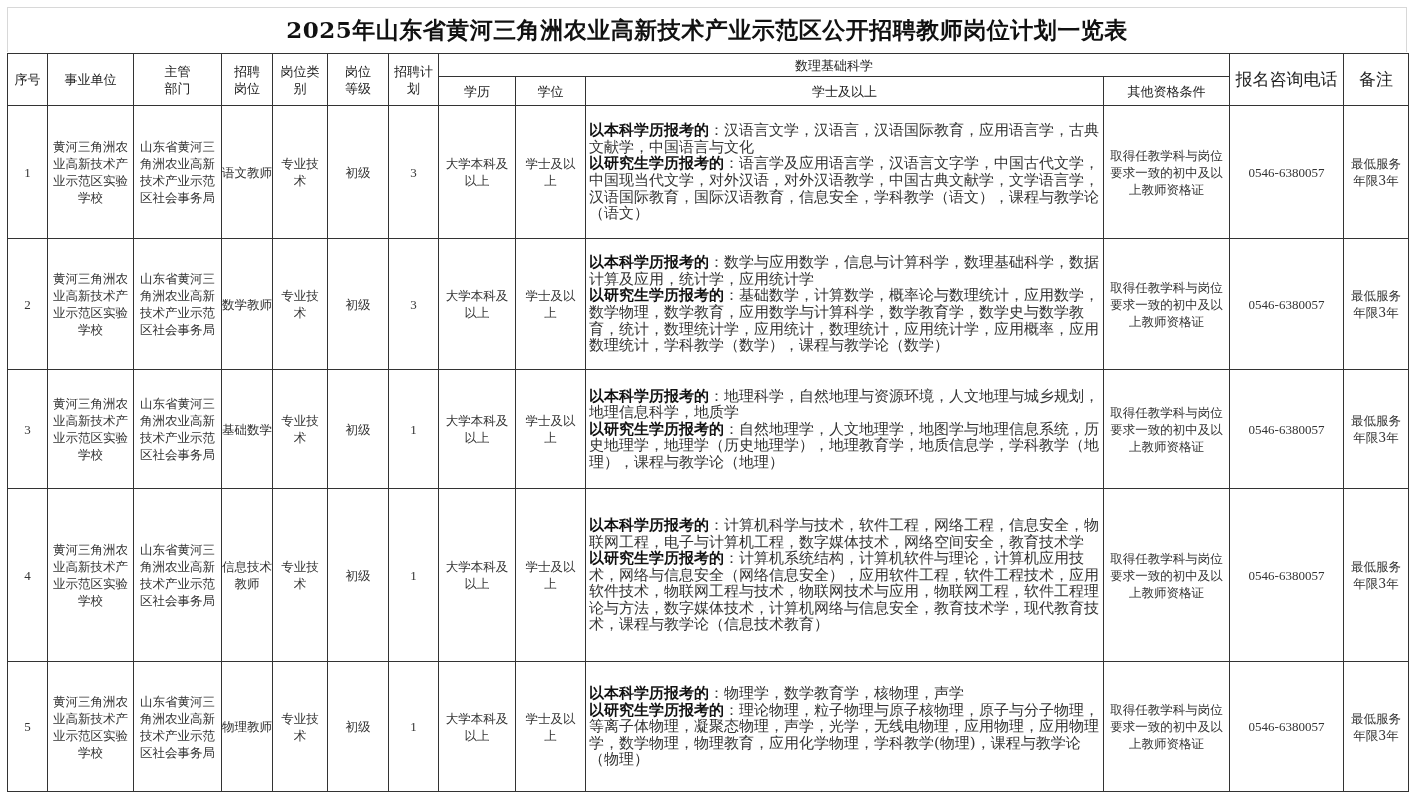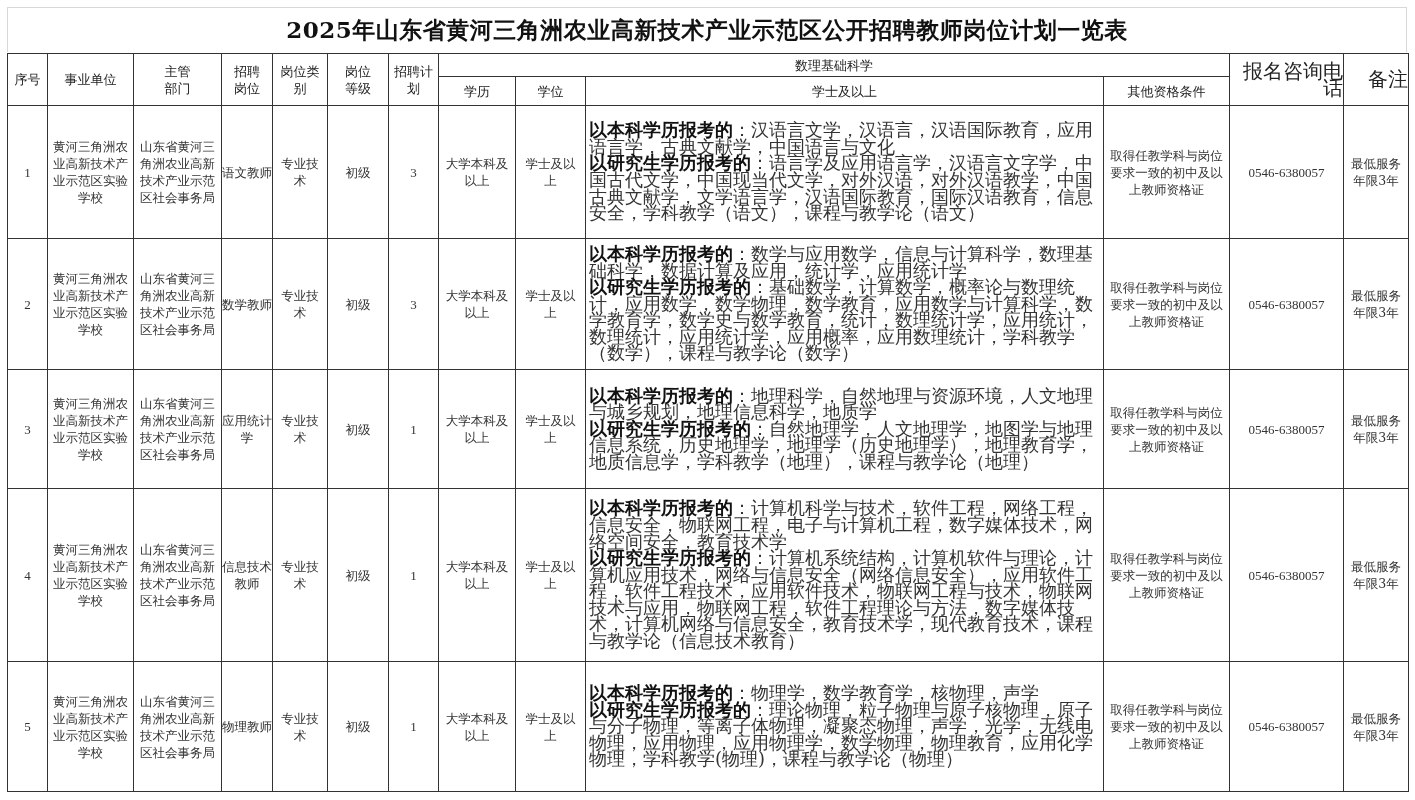--- a/index.html
+++ b/index.html
@@ -3,24 +3,24 @@
 <meta charset="utf-8">
 <style>
   html, body { margin:0; padding:0; background:#ffffff; }
   body { width:1415px; height:800px; overflow:hidden; position:relative; font-family:"DejaVu Serif", "Liberation Serif", serif; color:#222; }
   .sheet { position:absolute; left:7px; top:7px; width:1401px; height:787px;padding-left:32px; }
   .title-box { position:absolute; left:0; top:0; width:1400px; height:45px; border:1px solid #d8d8d8; border-bottom:none; box-sizing:border-box; display:flex; align-items:center; justify-content:center; }
   .title { font-family:"DejaVu Serif", "Liberation Serif", serif; font-weight:bold; font-size:23px; color:#111; letter-spacing:0.5px; }
   table { position:absolute; left:0; top:46px; border-collapse:collapse; table-layout:fixed; width:1401px; }
   td, th { border:1.3px solid #333; padding:0; text-align:center; vertical-align:middle; font-weight:normal; overflow:hidden; }
   th { font-family:"DejaVu Sans", "Liberation Sans", sans-serif; font-size:13px; line-height:17px; color:#222; }
-  th.big { font-size:20px;text-align:right; }
+  th.big { font-size:17px; }
   td { font-size:12.5px; line-height:17px; color:#333; }
   td.num { font-family:"Liberation Serif", serif; font-size:13px; }
-  td.major { text-align:left; padding:0 3px; font-size:18px; line-height:16.6px; }
+  td.major { text-align:left; padding:0 3px; font-size:15px; line-height:16.6px; }
   .lbl { font-weight:bold; font-family:"DejaVu Sans", "Liberation Sans", sans-serif; color:#111; }
   td.wrap { padding:0 4px; }
 </style>
 </head>
 <body>
 
 <div class="sheet">
   <div class="title-box">
     <span class="title">2025年山东省黄河三角洲农业高新技术产业示范区公开招聘教师岗位计划一览表</span>
   </div>
@@ -97,21 +97,21 @@
         <td class="major"><span class="lbl">以本科学历报考的</span><span>：数学与应用数学，信息与计算科学，数理基础科学，数据计算及应用，统计学，应用统计学</span><br><span class="lbl">以研究生学历报考的</span><span>：基础数学，计算数学，概率论与数理统计，应用数学，数学物理，数学教育，应用数学与计算科学，数学教育学，数学史与数学教育，统计，数理统计学，应用统计，数理统计，应用统计学，应用概率，应用数理统计，学科教学（数学），课程与教学论（数学）</span></td>
         <td class="wrap">取得任教学科与岗位要求一致的初中及以上教师资格证</td>
         <td class="num">0546-6380057</td>
         <td class="wrap">最低服务年限3年</td>
       </tr>
 
       <tr style="height:119px">
         <td class="num">3</td>
         <td class="wrap">黄河三角洲农业高新技术产业示范区实验学校</td>
         <td class="wrap">山东省黄河三角洲农业高新技术产业示范区社会事务局</td>
-        <td>应用统计学</td>
+        <td>基础数学</td>
         <td class="wrap">专业技术</td>
         <td>初级</td>
         <td class="num">1</td>
         <td class="wrap">大学本科及以上</td>
         <td class="wrap">学士及以上</td>
         <td class="major"><span class="lbl">以本科学历报考的</span><span>：地理科学，自然地理与资源环境，人文地理与城乡规划，地理信息科学，地质学</span><br><span class="lbl">以研究生学历报考的</span><span>：自然地理学，人文地理学，地图学与地理信息系统，历史地理学，地理学（历史地理学），地理教育学，地质信息学，学科教学（地理），课程与教学论（地理）</span></td>
         <td class="wrap">取得任教学科与岗位要求一致的初中及以上教师资格证</td>
         <td class="num">0546-6380057</td>
         <td class="wrap">最低服务年限3年</td>
       </tr>

